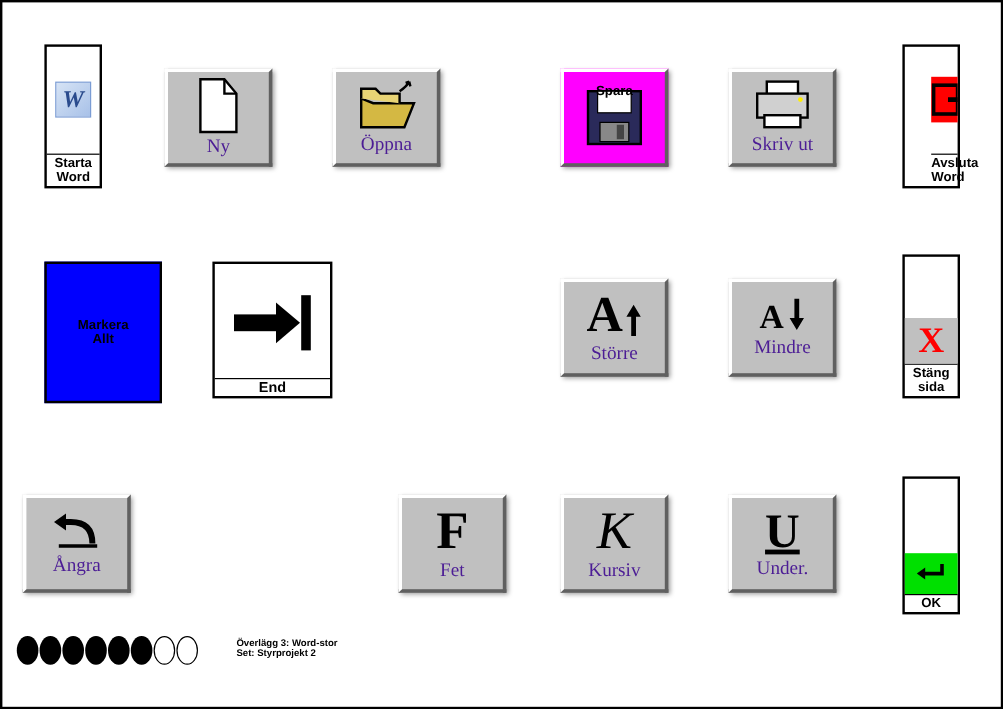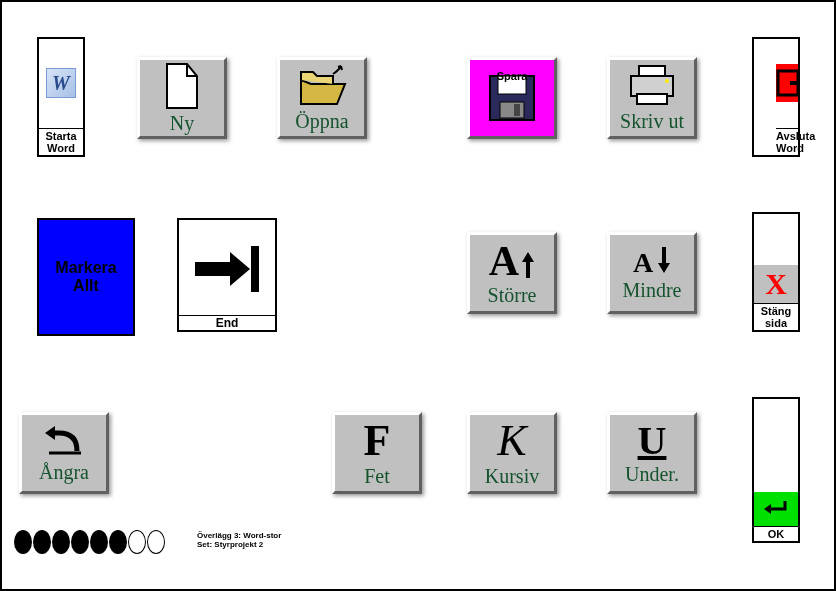--- a/index.html
+++ b/index.html
@@ -20,23 +20,23 @@
     justify-content: center;
     cursor: pointer;
   }
   .raised {
     background: #c0c0c0;
     border: 3px solid;
     border-color: #fff #606060 #606060 #fff;
     box-shadow: 2px 2px 4px rgba(0,0,0,0.4);
   }
   .raised .label {
-    font-size: 20px;
+    font-size: 16px;
     font-family: "Times New Roman", serif;
-    color: #14532d;
+    color: #4c1d95;
     margin-top: 2px;
   }
   .side-btn {
     width: 48px;
     border: 2px solid #000;
     background: #fff;
     flex-direction: column;
   }
   .side-btn .icon-area {
     flex: 1;
@@ -56,21 +56,21 @@
     padding: 1px 0;
   }
   .blue-box {
     position: absolute;
     background: #0000ff;
     border: 2px solid #000;
     display: flex;
     align-items: center;
     justify-content: center;
     text-align: center;
-    font-size: 16px;
+    font-size: 11px;
     font-weight: bold;
     color: #000;
   }
   .end-box {
     position: absolute;
     background: #fff;
     border: 2px solid #000;
     display: flex;
     flex-direction: column;
   }
@@ -234,21 +234,21 @@
 <div class="btn raised" style="left:465px; top:410px; width:90px; height:82px;">
   <span style="font-family:'Times New Roman',serif;font-size:44px;font-style:italic;line-height:1;">K</span>
   <span class="label">Kursiv</span>
 </div>
 
 <div class="btn raised" style="left:605px; top:410px; width:90px; height:82px;">
   <span style="font-family:'Times New Roman',serif;font-size:40px;font-weight:bold;text-decoration:underline;line-height:1;">U</span>
   <span class="label">Under.</span>
 </div>
 
-<div class="btn side-btn" style="left:750px; top:395px; height:146px;">
+<div class="btn side-btn" style="left:750px; top:395px; height:115px;">
   <div class="icon-area" style="flex-direction:column;">
     <div style="flex:1;"></div>
     <div style="width:100%;height:34px;background:#00e000;display:flex;align-items:center;justify-content:center;">
       <svg width="30" height="20">
         <path d="M24 2 L24 10 L8 10" fill="none" stroke="#000" stroke-width="3"></path>
         <polygon points="10,5 3,10 10,15" fill="#000"></polygon>
       </svg>
     </div>
   </div>
   <div class="label">OK</div>

